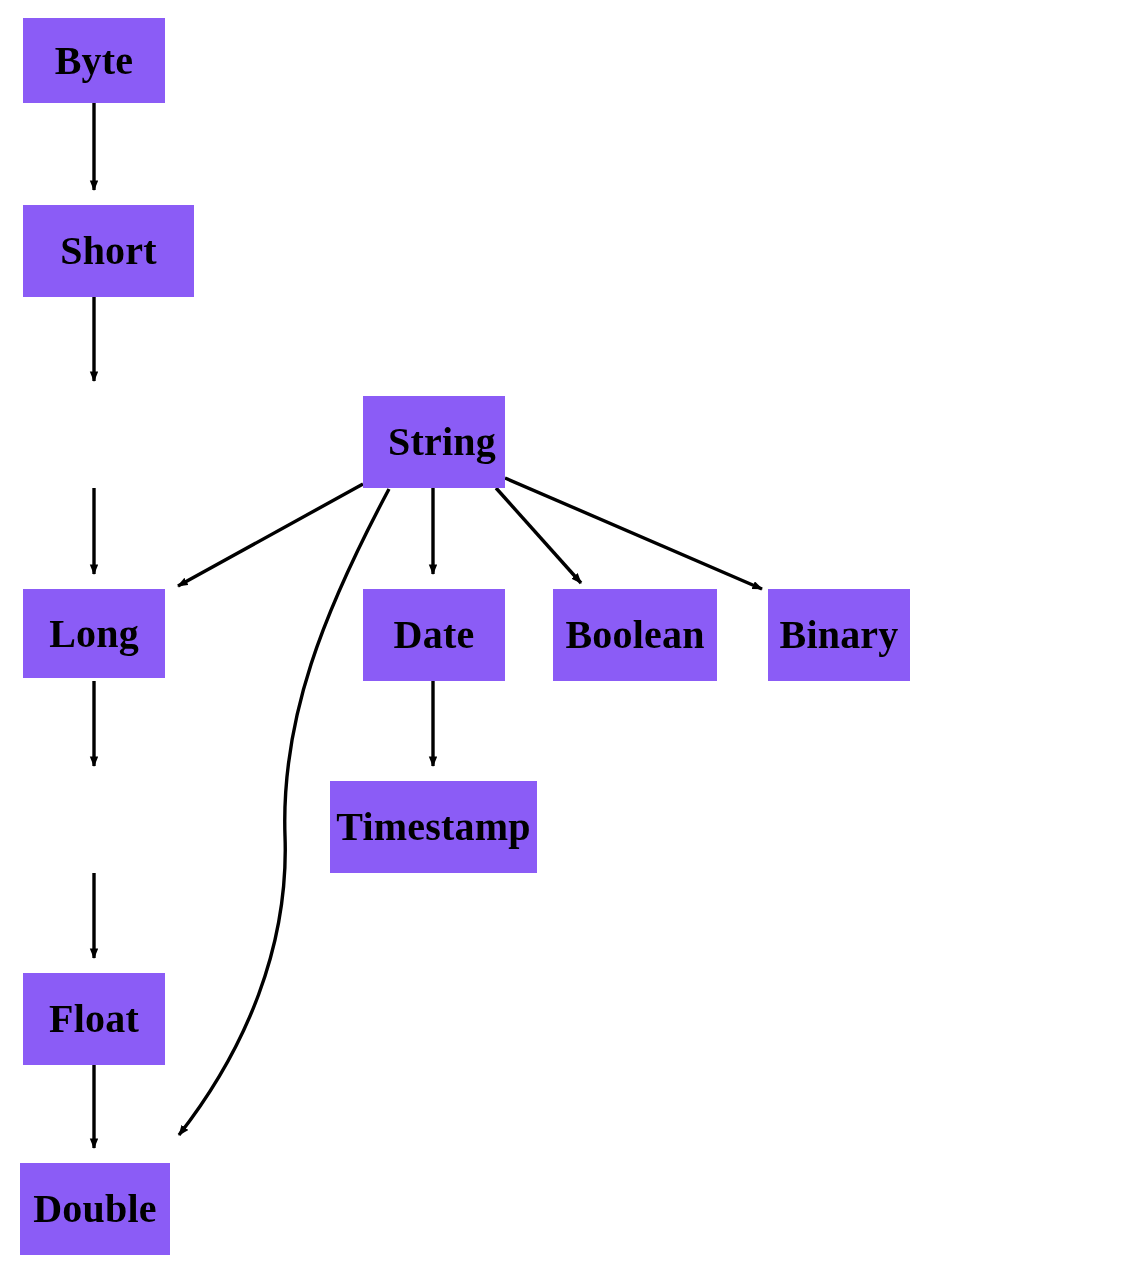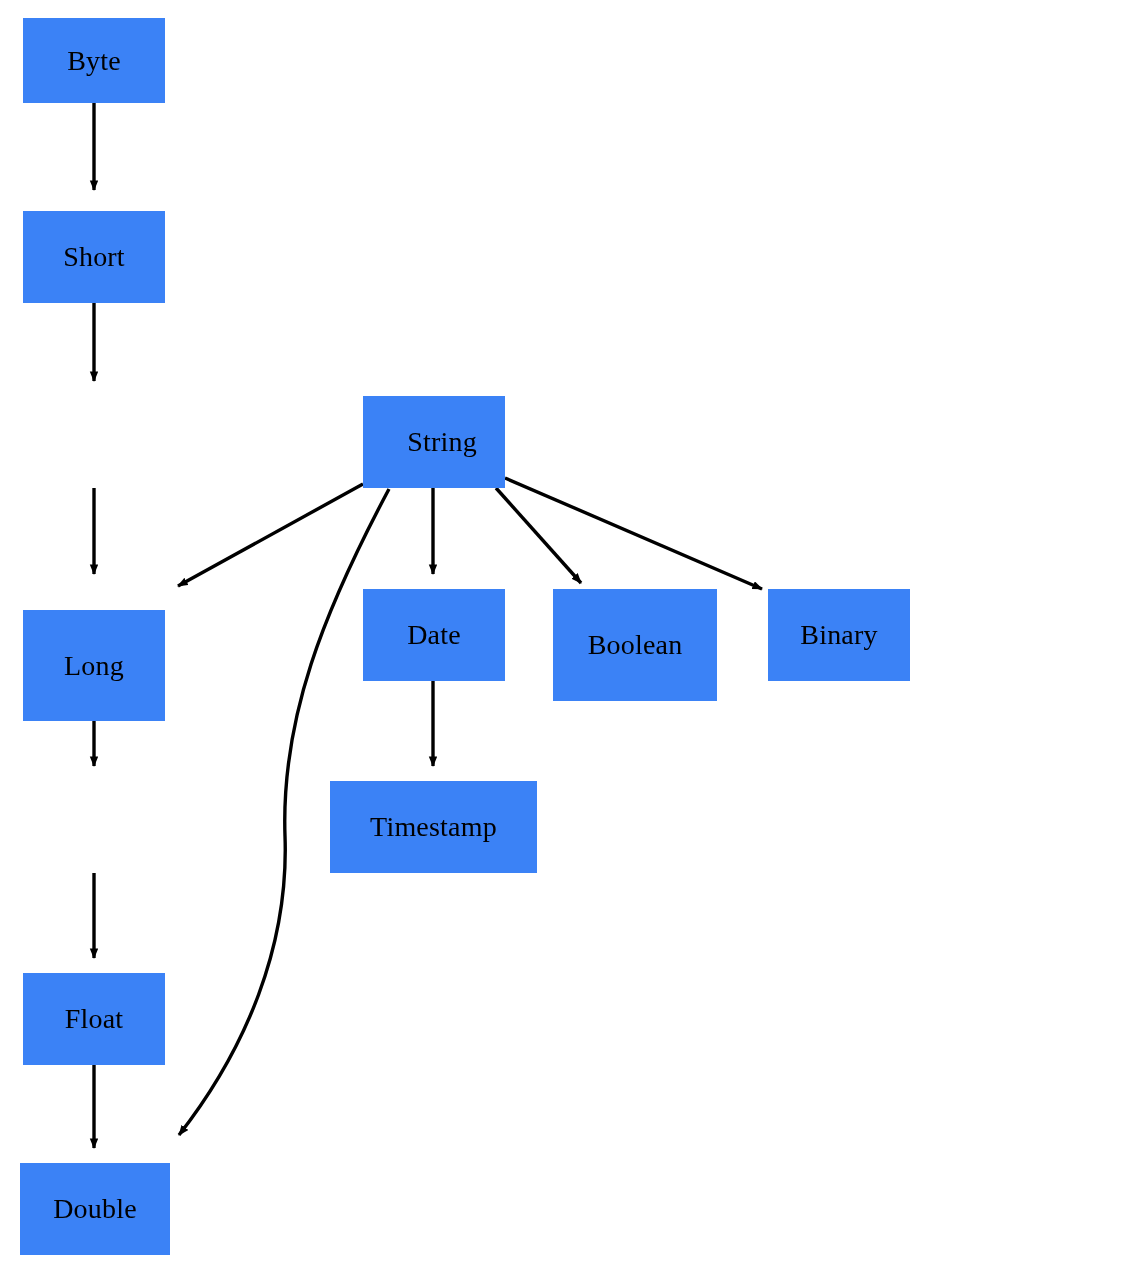--- a/index.html
+++ b/index.html
@@ -19,29 +19,30 @@
     position: absolute;
     left: 0;
     top: 0;
     width: 1128px;
     height: 1270px;
     pointer-events: none;
   }
   .node {
     position: absolute;
     box-sizing: border-box;
-    background: #3b82f6;
+    background: #8b5cf6;
     color: #000000;
     display: flex;
     align-items: center;
     justify-content: center;
-    font-size: 28px;
+    font-size: 40px;
     line-height: 1;
     letter-spacing: 0.2px;
     white-space: nowrap;
+    font-weight: bold;
   }
   .node-label {
     display: block;
     pointer-events: none;
   }
 </style>
 </head>
 <body>
 
 <div id="canvas">
@@ -69,26 +70,26 @@
       <path d="M389,489 C 324,611 281,718 285,836 C 289,946 246,1049 179,1135"></path>
 
       <path d="M433,681 L433,766"></path>
     </g>
   </svg>
 
   <div class="node" style="left:23px; top:18px; width:142px; height:85px;">
     <span class="node-label">Byte</span>
   </div>
 
-  <div class="node" style="left:23px; top:211px; width:142px; height:92px;text-align:right;">
+  <div class="node" style="left:23px; top:205px; width:171px; height:92px;text-align:right;">
     <span class="node-label">Short</span>
   </div>
 
 
-  <div class="node" style="left:23px; top:589px; width:142px; height:111px;margin-top:21px;">
+  <div class="node" style="left:23px; top:589px; width:142px; height:89px;">
     <span class="node-label">Long</span>
   </div>
 
 
   <div class="node" style="left:23px; top:973px; width:142px; height:92px;">
     <span class="node-label">Float</span>
   </div>
 
   <div class="node" style="left:20px; top:1163px; width:150px; height:92px;">
     <span class="node-label">Double</span>
@@ -99,21 +100,21 @@
   </div>
 
   <div class="node" style="left:363px; top:589px; width:142px; height:92px;">
     <span class="node-label">Date</span>
   </div>
 
   <div class="node" style="left:330px; top:781px; width:207px; height:92px;">
     <span class="node-label">Timestamp</span>
   </div>
 
-  <div class="node" style="left:553px; top:589px; width:164px; height:112px;">
+  <div class="node" style="left:553px; top:589px; width:164px; height:92px;">
     <span class="node-label">Boolean</span>
   </div>
 
   <div class="node" style="left:768px; top:589px; width:142px; height:92px;">
     <span class="node-label">Binary</span>
   </div>
 
 
 </div>
 

